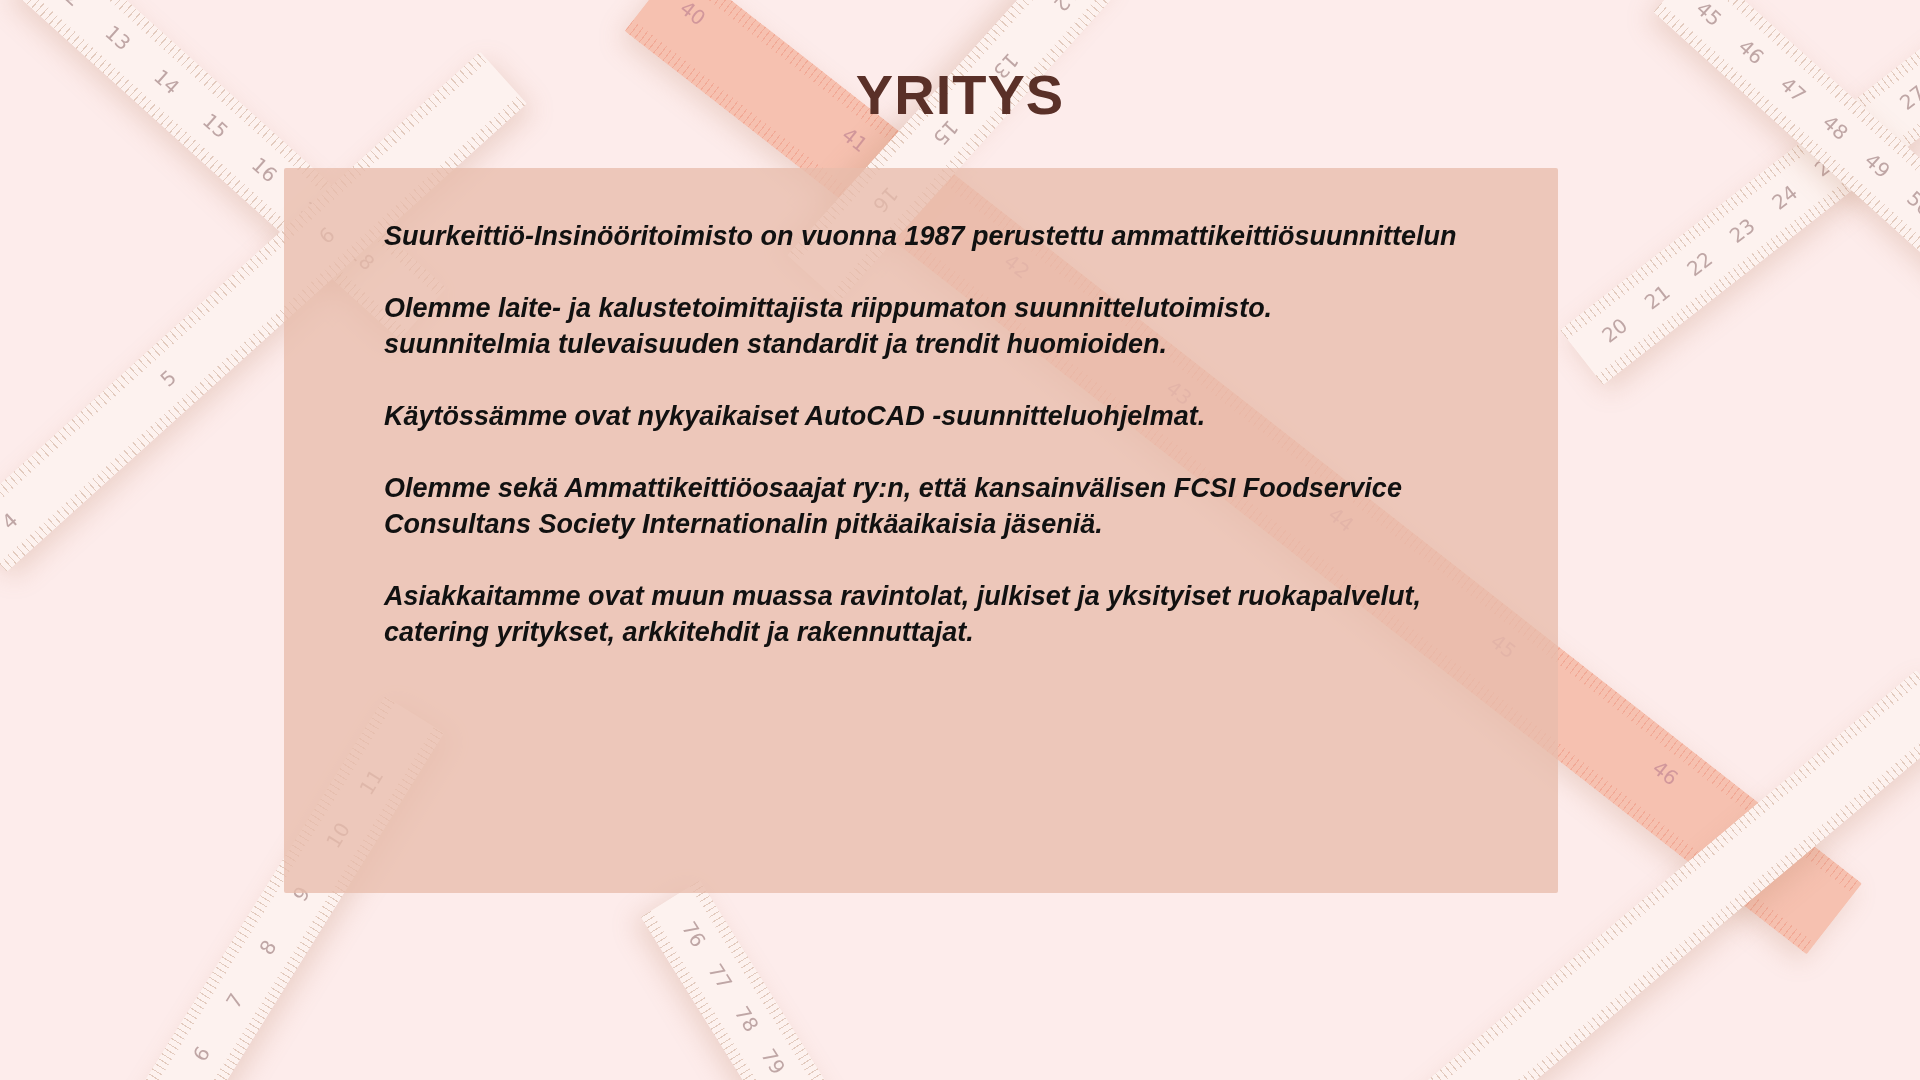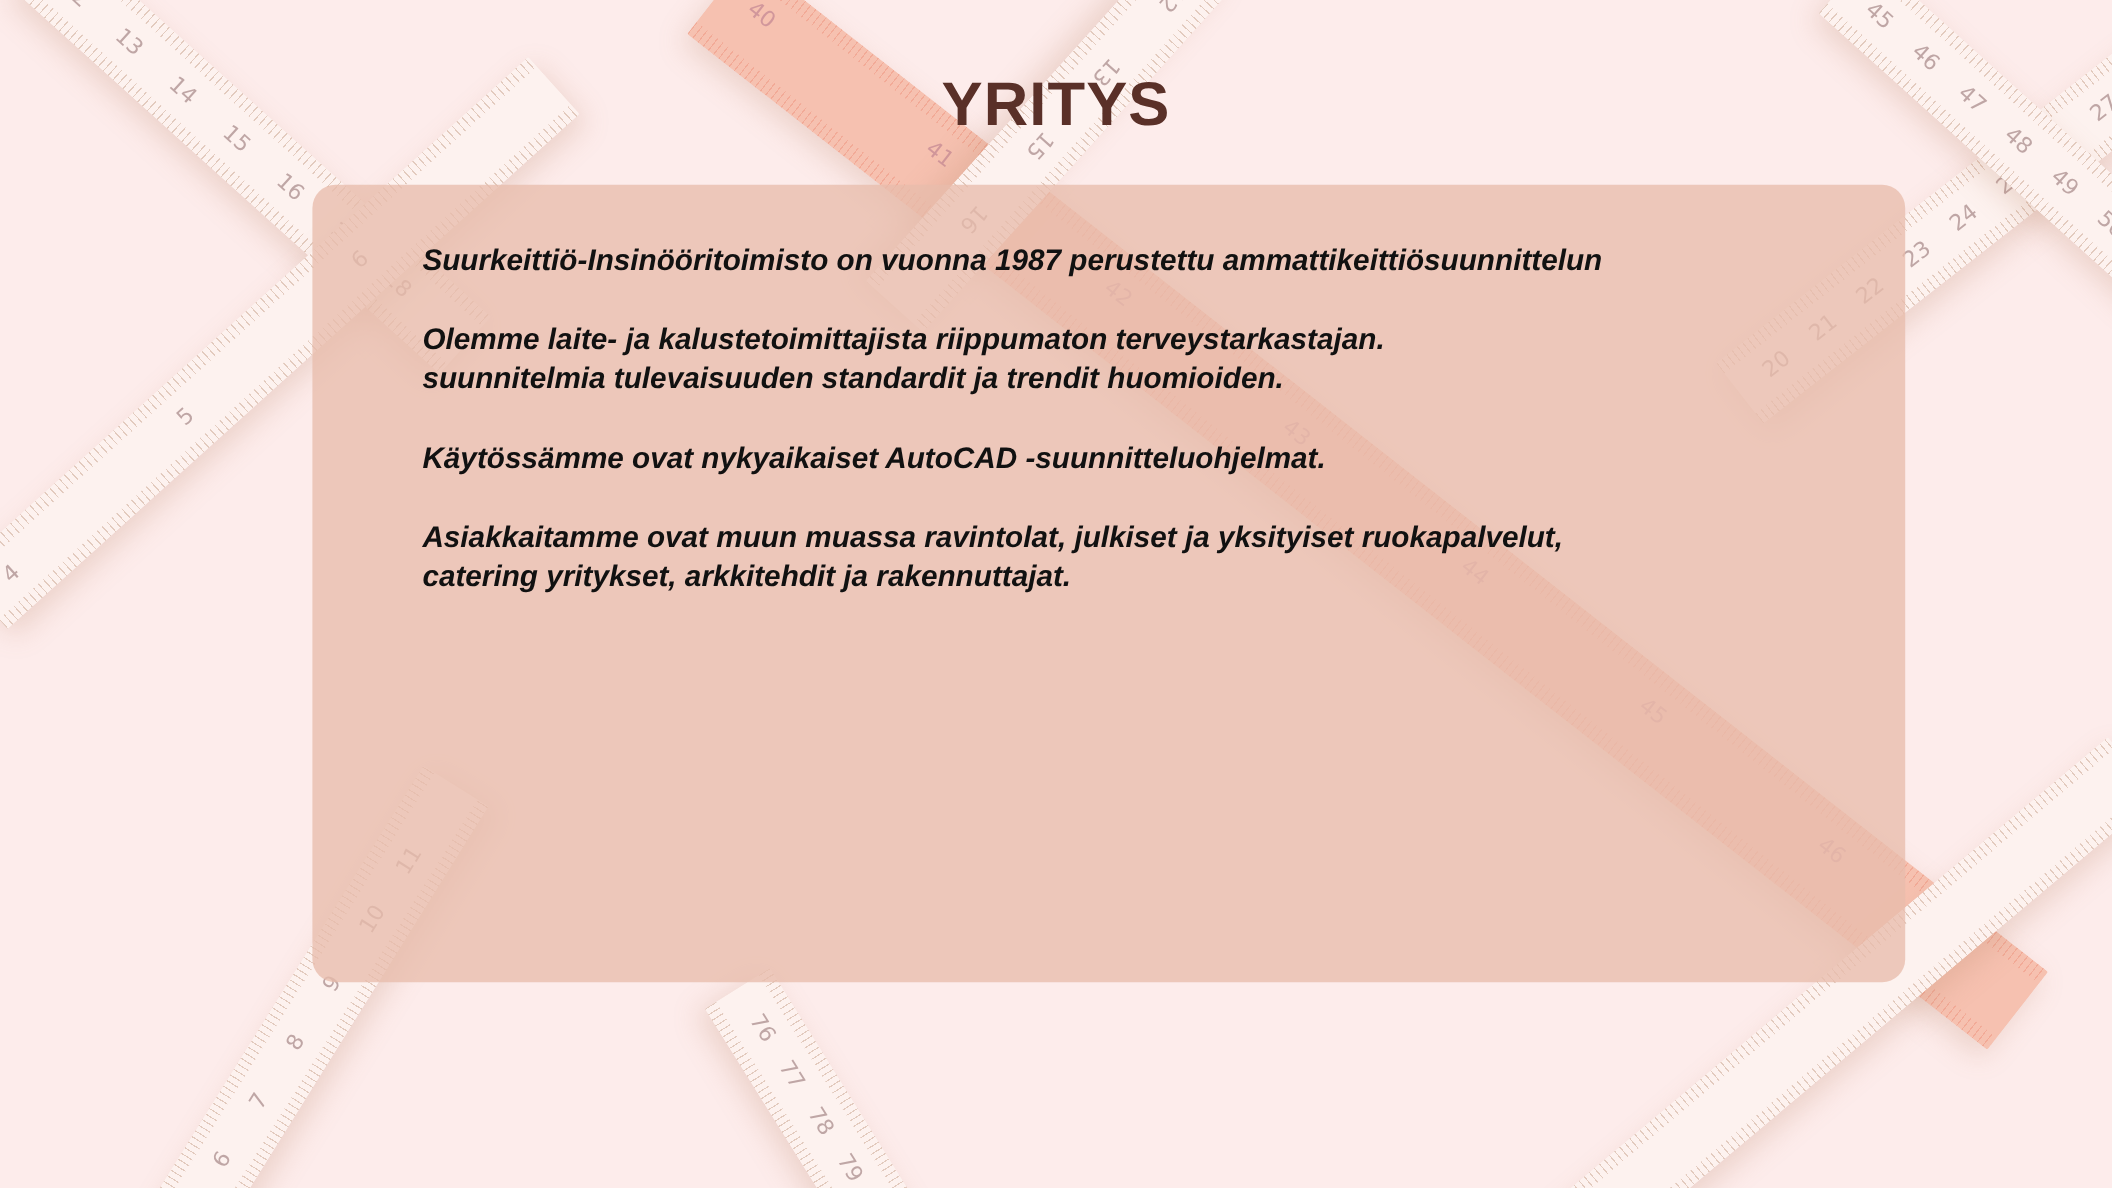--- a/index.html
+++ b/index.html
@@ -58,24 +58,24 @@
       font-weight: bold;
       color: #5a3028;
       letter-spacing: 1px;
       z-index: 2;
       margin: 0;
     }
     .panel {
       position: absolute;
       left: 284px;
       top: 168px;
-      width: 1448px;
+      width: 1274px;
       height: 725px;
       background: rgba(232, 188, 172, 0.78);
-      border-radius: 21px;
+      border-radius: 2px;
       z-index: 1;
       box-sizing: border-box;
       padding: 50px 80px 0 100px;
     }
     .para {
       margin: 0 0 36px 0;
       font-size: 27px;
       line-height: 36px;
       font-weight: bold;
       font-style: italic;
@@ -160,23 +160,27 @@
   <div class="ruler white" style="left:1380px; top:1120px; width:700px; transform:rotate(-40deg);"></div>
 </div>
 
 <h1 class="title">YRITYS</h1>
 
 <div class="panel">
   <p class="para">
     <span>Suurkeittiö-Insinööritoimisto on vuonna 1987 perustettu ammattikeittiösuunnittelun</span>
   </p>
   <p class="para">
-    <span>Olemme laite- ja kalustetoimittajista riippumaton terveystarkastajan.</span>
+    <span>Olemme laite- ja kalustetoimittajista riippumaton suunnittelutoimisto.</span>
     <span>suunnitelmia tulevaisuuden standardit ja trendit huomioiden.</span>
   </p>
   <p class="para">
     <span>Käytössämme ovat nykyaikaiset AutoCAD -suunnitteluohjelmat.</span>
+  </p>
+  <p class="para">
+    <span>Olemme sekä Ammattikeittiöosaajat ry:n, että kansainvälisen FCSI Foodservice</span>
+    <span>Consultans Society Internationalin pitkäaikaisia jäseniä.</span>
   </p>
   <p class="para">
     <span>Asiakkaitamme ovat muun muassa ravintolat, julkiset ja yksityiset ruokapalvelut,</span>
     <span>catering yritykset, arkkitehdit ja rakennuttajat.</span>
   </p>
 </div>
 
 </body></html>

